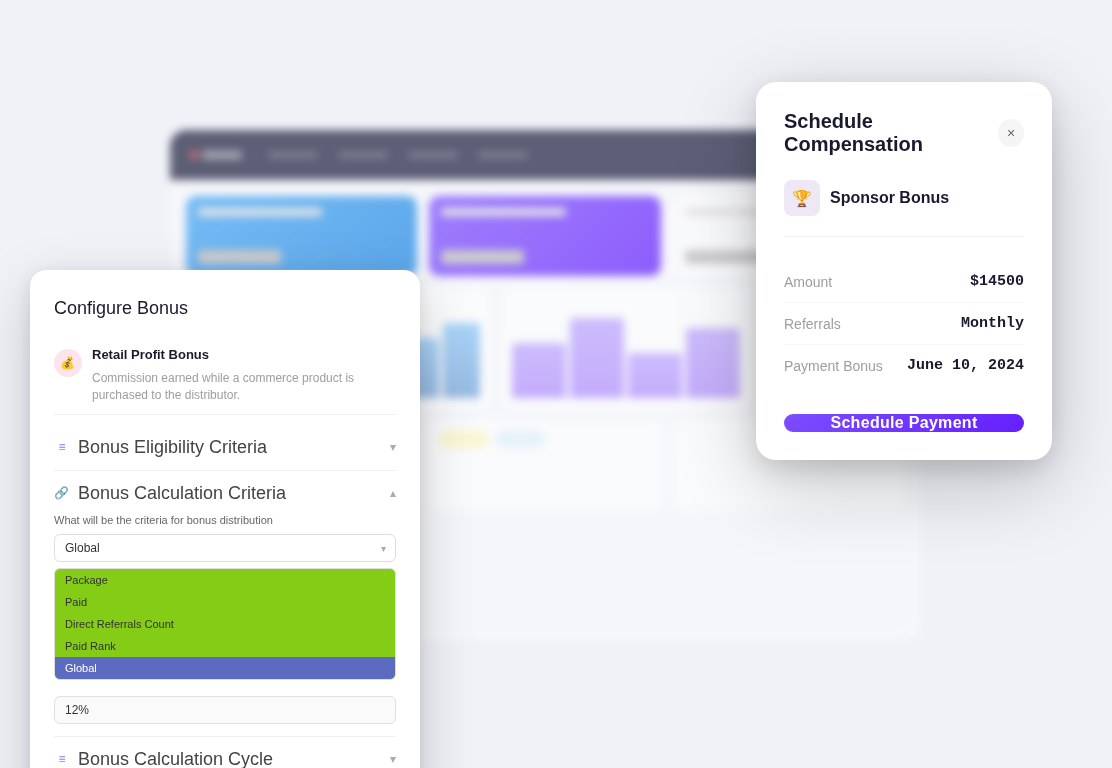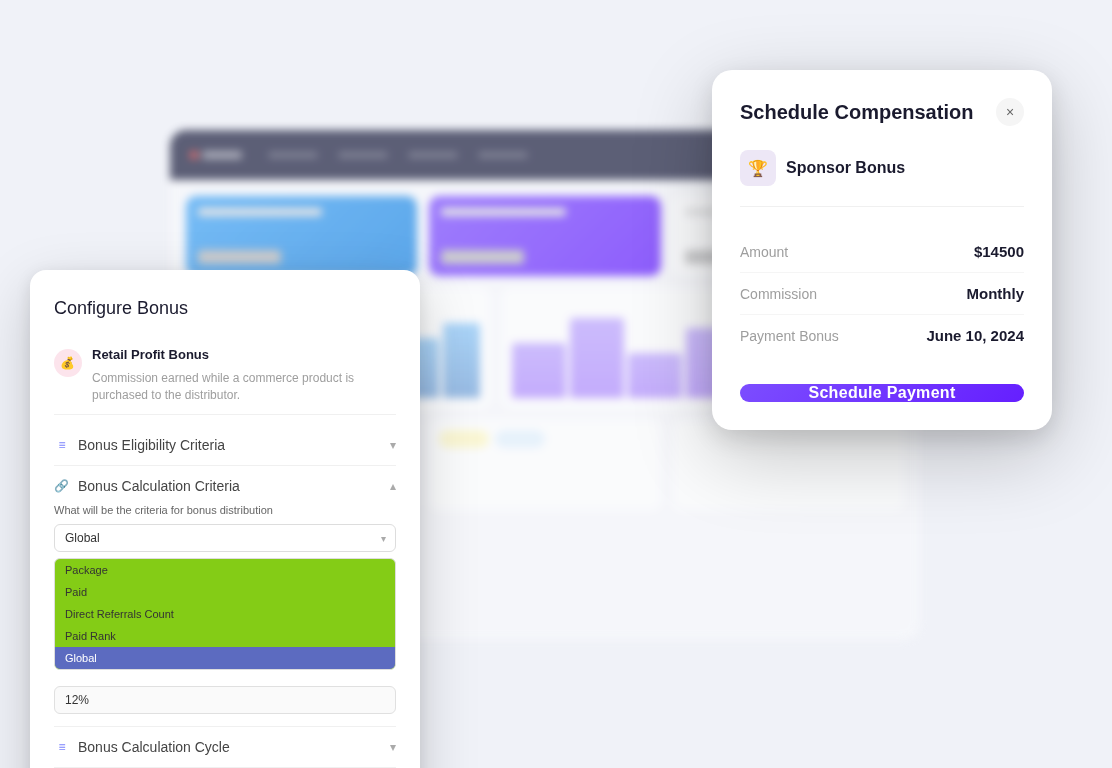--- a/index.html
+++ b/index.html
@@ -88,21 +88,21 @@
       width: 16px;
       height: 16px;
       display: flex;
       align-items: center;
       justify-content: center;
       color: #7c83fd;
       font-size: 12px;
     }
 
     .section-label {
-      font-size: 14px;
+      font-size: 18px;
       color: #444;
       font-weight: 500;
     }
 
     .chevron {
       color: #aaa;
       font-size: 12px;
     }
 
     .expanded-section {
@@ -176,23 +176,23 @@
       border: 1px solid #e0e0e0;
       border-radius: 6px;
       font-size: 12px;
       color: #333;
       background: #fafafa;
     }
 
     
     .schedule-modal {
       position: absolute;
-      top: 70px;
+      top: 82px;
       right: 60px;
-      width: 340px;
+      width: 296px;
       background: white;
       border-radius: 20px;
       padding: 28px 28px 28px;
       box-shadow: 0 24px 80px rgba(0,0,0,0.22), 0 8px 24px rgba(0,0,0,0.12);
       z-index: 20;
     }
 
     .modal-header {
       display: flex;
       align-items: center;
@@ -258,20 +258,21 @@
     .detail-label {
       font-size: 14px;
       color: #9e9e9e;
       font-weight: 400;
     }
 
     .detail-value {
       font-size: 15px;
       color: #1a1a2e;
       font-weight: 600;
+      font-family: Liberation Mono, monospace;
     }
 
     .schedule-payment-btn {
       width: 100%;
       margin-top: 28px;
       background: linear-gradient(135deg, #7c4dff, #651fff);
       color: white;
       border: none;
       border-radius: 12px;
       font-size: 16px;
@@ -590,21 +591,21 @@
     <div class="sponsor-icon-box">🏆</div>
     <span class="sponsor-name">Sponsor Bonus</span>
   </div>
 
   <div class="detail-row">
     <span class="detail-label">Amount</span>
     <span class="detail-value">$14500</span>
   </div>
 
   <div class="detail-row">
-    <span class="detail-label">Commission</span>
+    <span class="detail-label">Referrals</span>
     <span class="detail-value">Monthly</span>
   </div>
 
   <div class="detail-row" style="border-bottom: none;">
     <span class="detail-label">Payment Bonus</span>
     <span class="detail-value">June 10, 2024</span>
   </div>
 
   <button class="schedule-payment-btn">Schedule Payment</button>
 </div>

